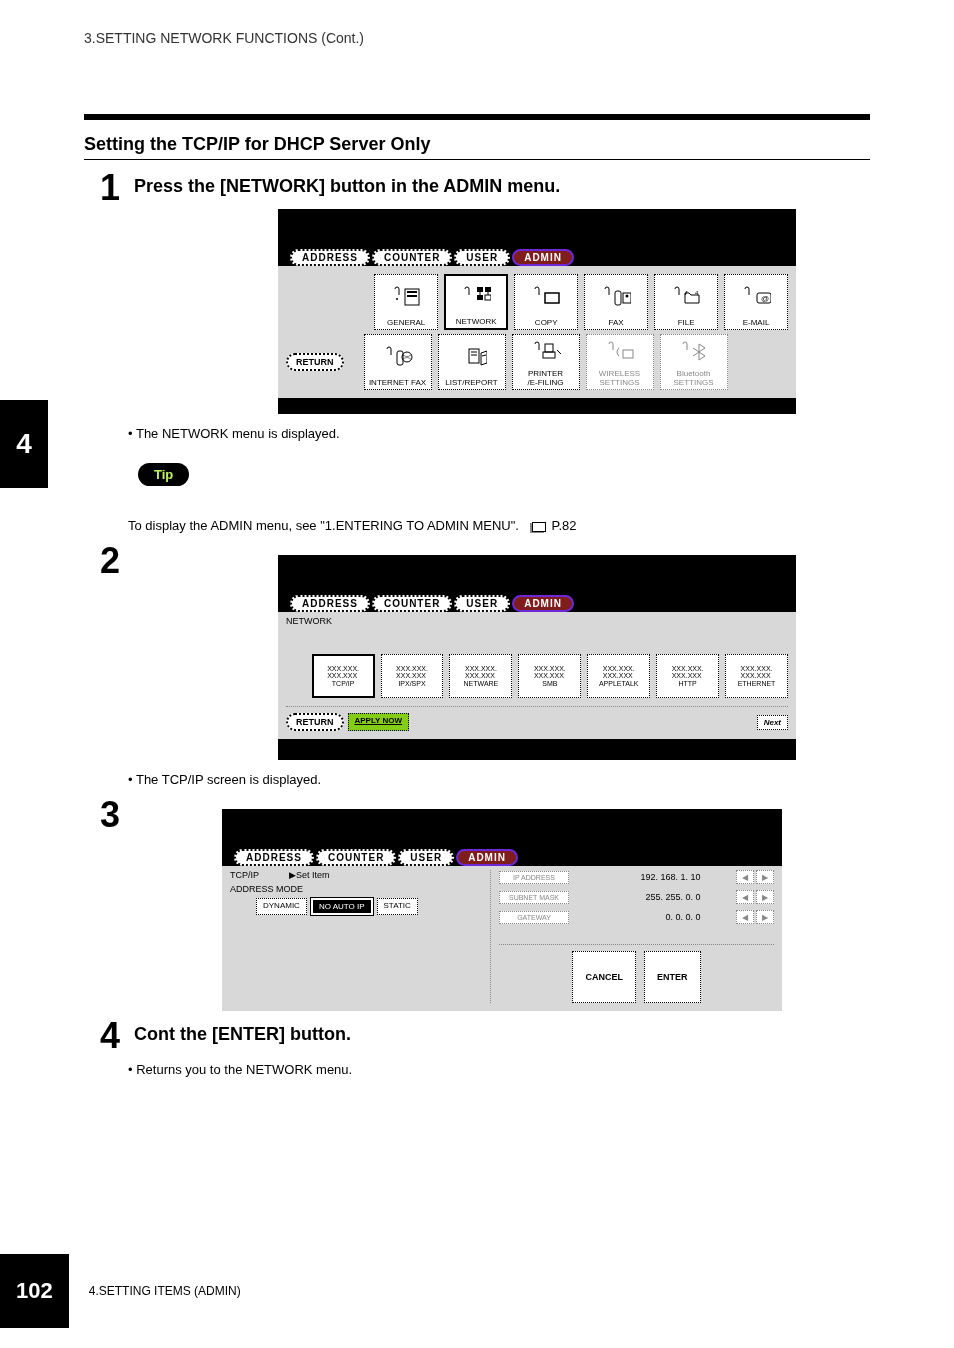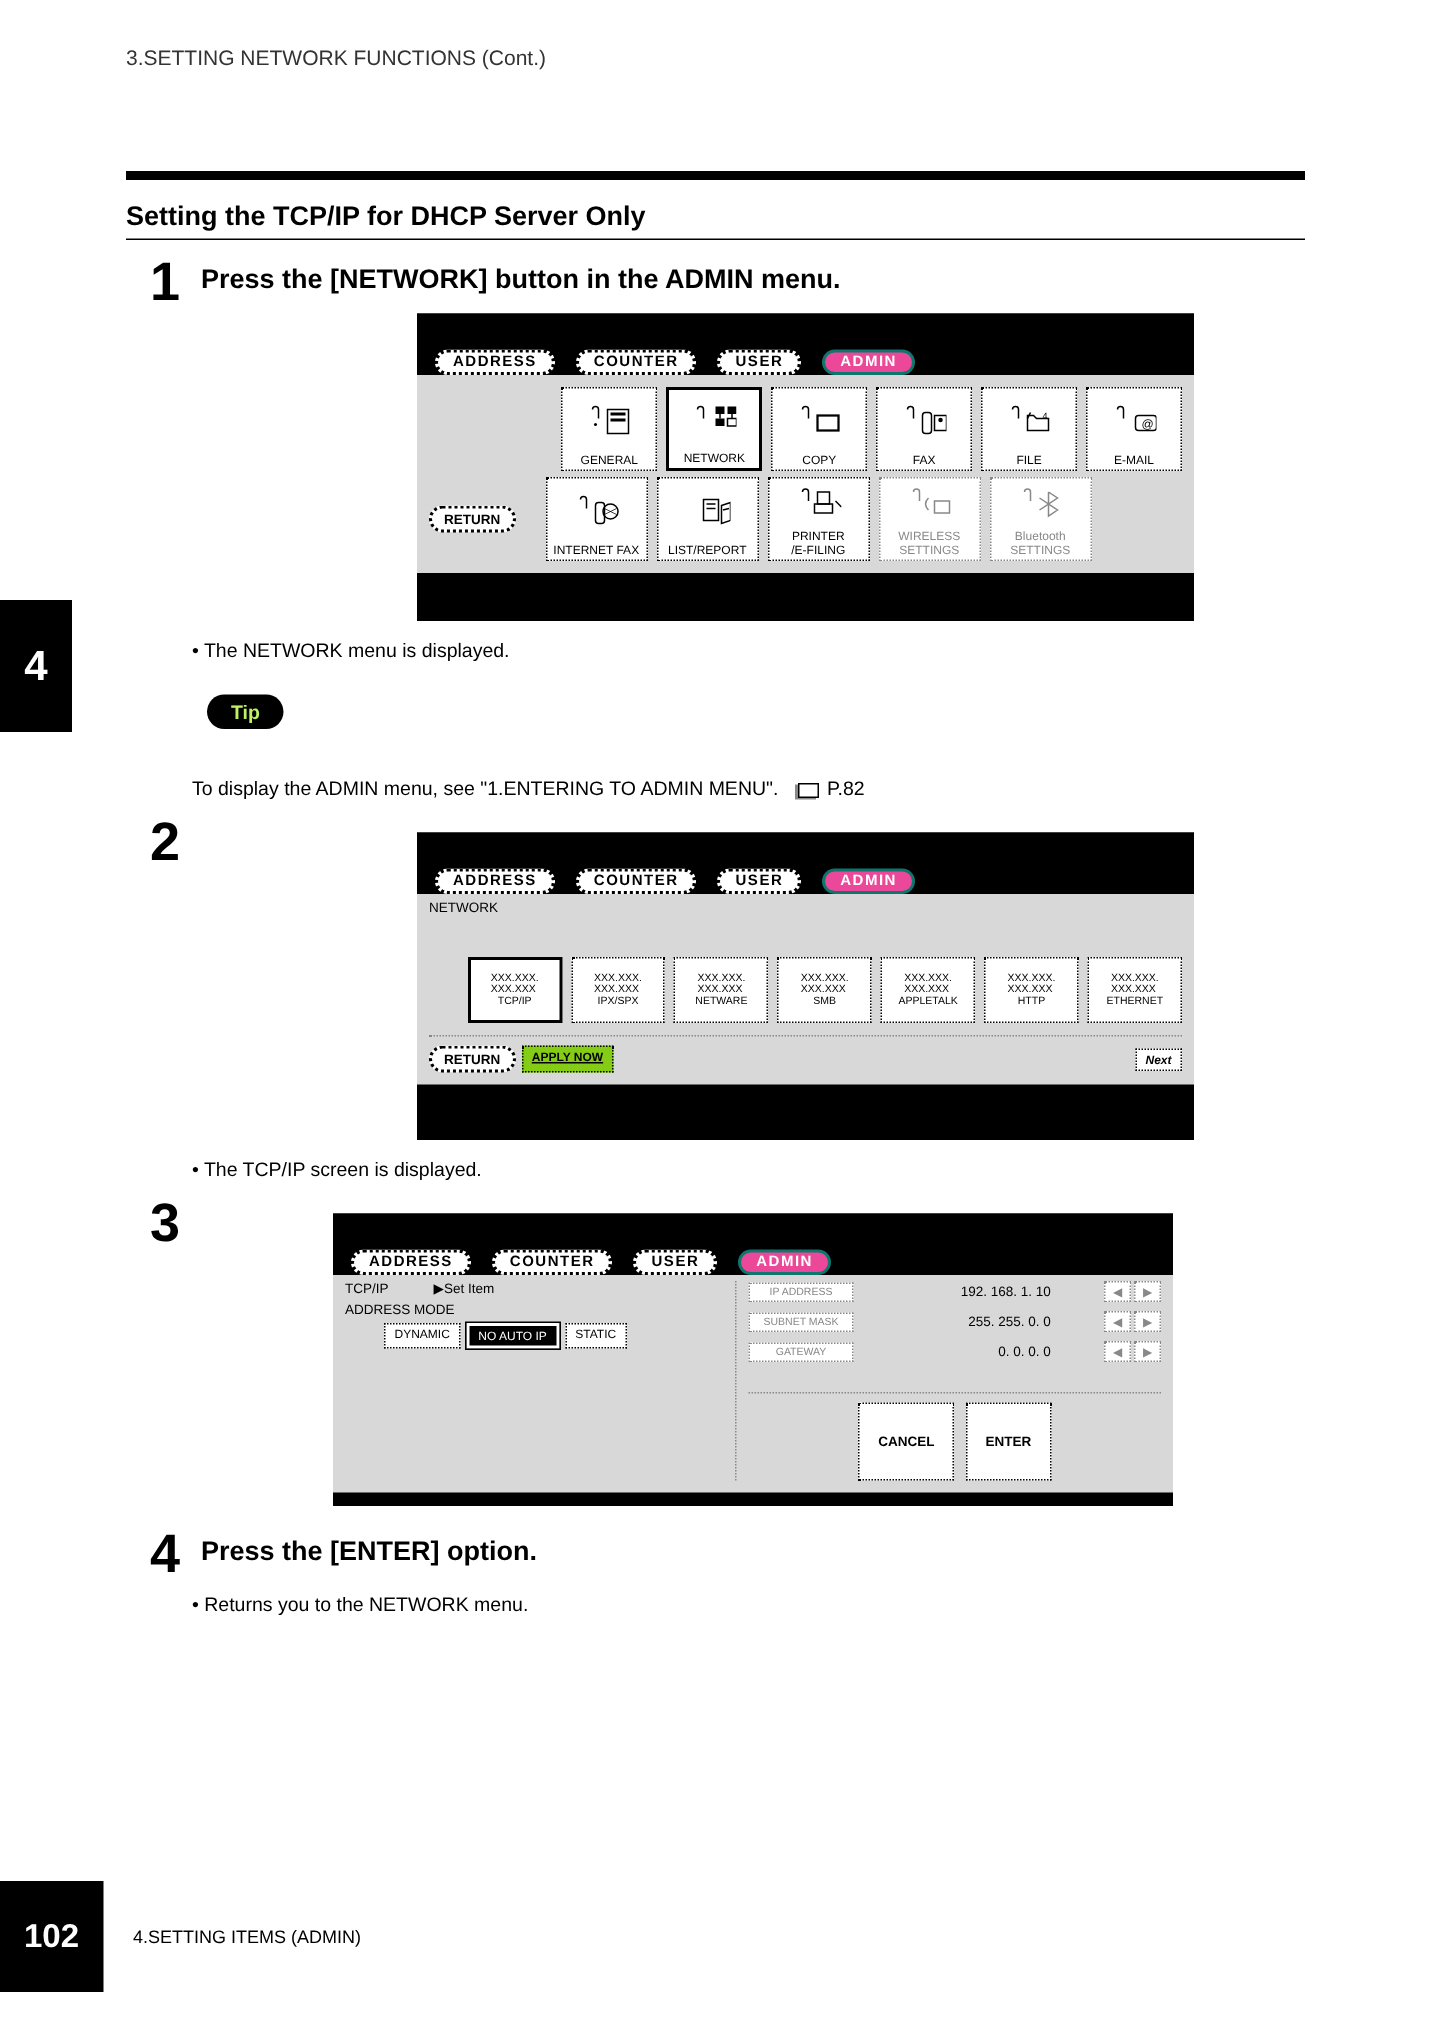--- a/index.html
+++ b/index.html
@@ -61,36 +61,37 @@
       padding: 0;
       display: block;
     }
     .screen1 {
       width: 518px;
       height: 205px;
     }
     .tab-bar {
       display: flex;
       background: #000;
-      padding: 24px 0 0 12px;
-      gap: 14px;
+      padding: 40px 0 0 12px;
+      gap: 2px;
+      border-radius: 27px;
     }
     .tab {
       background: #fff;
       border: 2px dotted #000;
       padding: 1px 10px;
       font-size: 10px;
       font-weight: bold;
       letter-spacing: 1px;
       color: #000;
     }
     .tab.inverse {
-      background: #ec4899;
+      background: #7f1d1d;
       color: #fff;
-      border: 2px solid #0f766e;
+      border: 2px solid #6d28d9;
     }
     .tab.pill {
       border-radius: 10px;
     }
     .grid-area {
       background: #d8d8d8;
       padding: 8px;
       display: flex;
       flex-direction: column;
       gap: 4px;
@@ -656,21 +657,21 @@
         </div>
       </div>
     </div>
   </div>
 </div>
 
 
 <div class="step">
   <div class="step-num">4</div>
   <div class="step-content">
-    <div class="step-title">Press the [ENTER] option.</div>
+    <div class="step-title">Cont the [ENTER] button.</div>
   </div>
 </div>
 <div class="bullet-text">Returns you to the NETWORK menu.</div>
 
 <div class="footer">
   <div class="page-num-box">102</div>
   <div class="footer-text">4.SETTING ITEMS (ADMIN)</div>
 </div>
 
 

